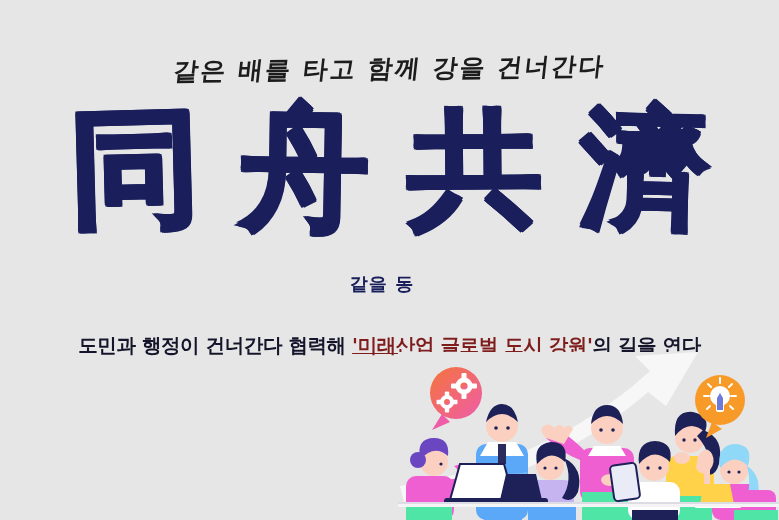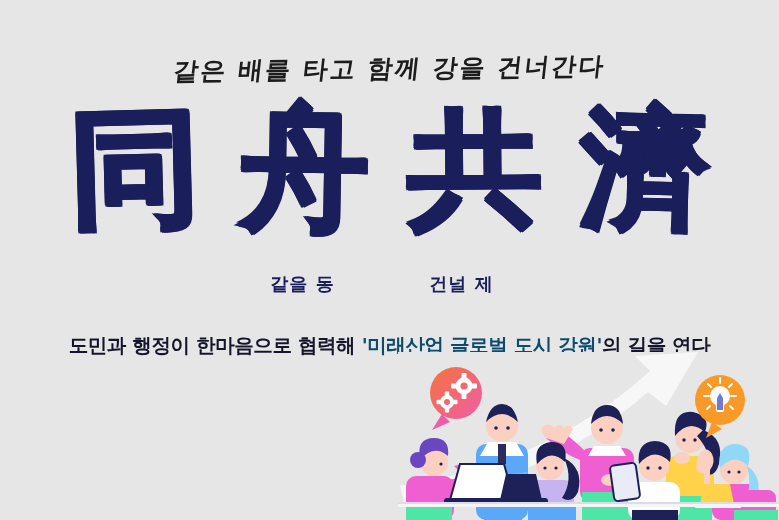--- a/index.html
+++ b/index.html
@@ -91,21 +91,21 @@
     left: 0;
     width: 779px;
     text-align: center;
     font-family: "DejaVu Sans", sans-serif;
     font-size: 19.5px;
     font-weight: 700;
     letter-spacing: -0.4px;
     color: #14142b;
     white-space: nowrap;
   }
-  .subtitle .hl { color: #0c4a6e; }
+  .subtitle .hl { color: #7f1d1d; text-decoration: underline; }
 
   
   .illus {
     position: absolute;
     left: 398px;
     top: 352px;
     width: 381px;
     height: 168px;
     overflow: hidden;
   }
@@ -120,24 +120,23 @@
 
   <div class="hanja-row">
     <div class="hanja h1">同</div>
     <div class="hanja h2">舟</div>
     <div class="hanja h3">共</div>
     <div class="hanja h4">濟</div>
   </div>
 
   <div class="gloss-row">
     <div class="gloss">같을 동</div>
-    <div class="gloss">건널 제</div>
   </div>
 
-  <div class="subtitle"><span>도민과 행정이 한마음으로 협력해 </span><span class="hl">'미래산업 글로벌 도시 강원'</span><span>의 길을 연다</span></div>
+  <div class="subtitle"><span>도민과 행정이 건너간다 협력해 </span><span class="hl">'미래산업 글로벌 도시 강원'</span><span>의 길을 연다</span></div>
 
   <div class="illus">
     <svg width="381" height="168" viewBox="0 0 381 168" xmlns="http://www.w3.org/2000/svg">
       <defs>
         <linearGradient id="gearGrad" x1="0" y1="0" x2="1" y2="1">
           <stop offset="0%" stop-color="#f4743c"></stop>
           <stop offset="100%" stop-color="#ef5da8"></stop>
         </linearGradient>
       </defs>
 

